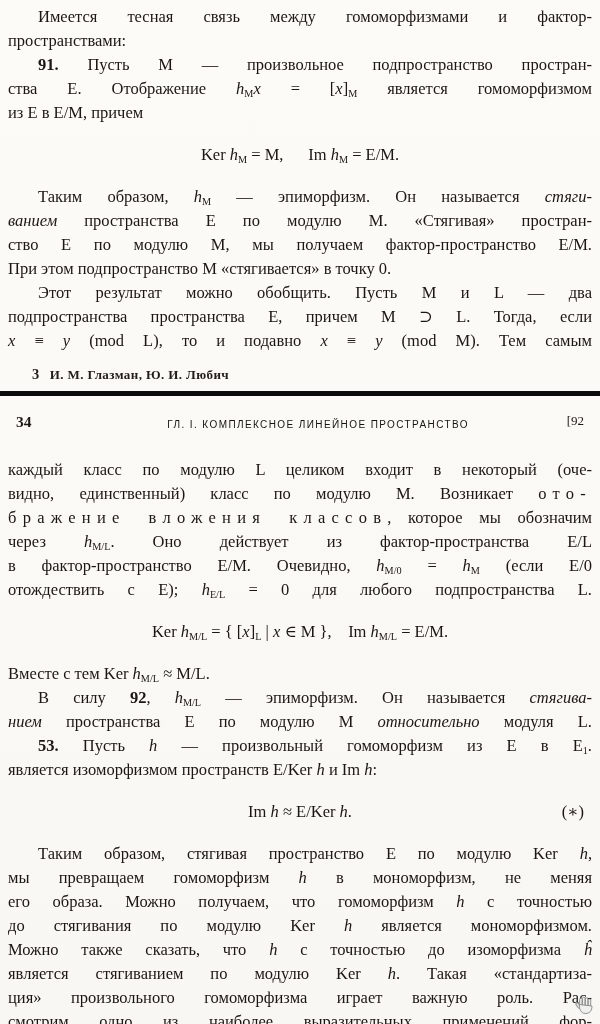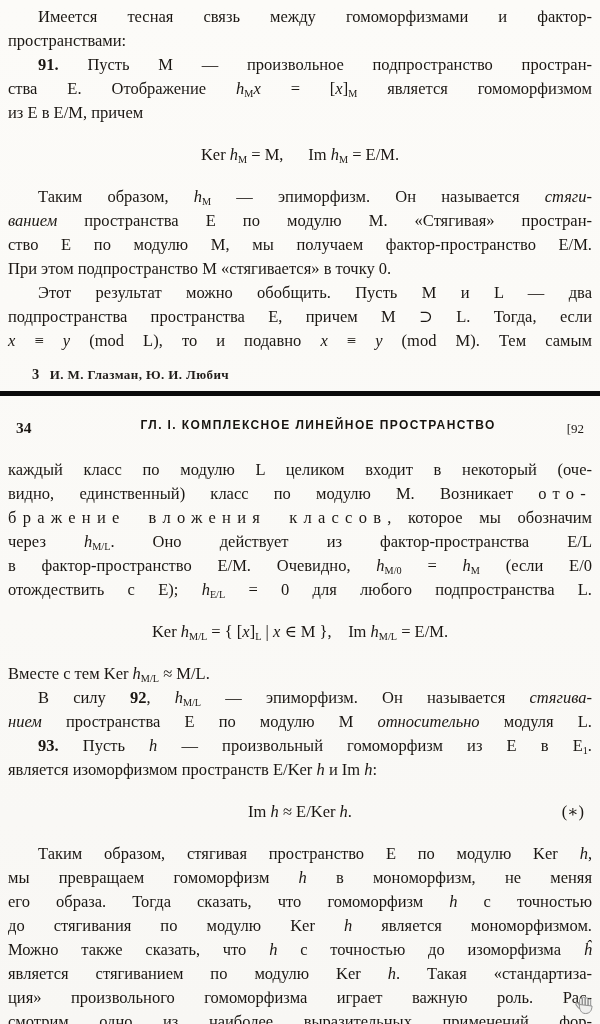--- a/index.html
+++ b/index.html
@@ -28,26 +28,26 @@
   .formula-inner{white-space:nowrap;}
   .ftag{position:absolute;right:8px;top:0;}
   .signature{
     margin:9px 0 0 24px;
     font-family:Liberation Serif, serif;
     font-weight:700;font-size:13px;letter-spacing:0.4px;color:#201d1a;
     height:16px;
   }
   .signature .s-b{font-size:14.5px;margin-right:10px;}
   .page-rule{height:5px;background:#0b0b0b;margin-top:13px;}
-  .running-head{display:flex;align-items:flex-end;margin:17px 8px 0 8px;}
+  .running-head{display:flex;align-items:flex-start;margin:17px 8px 0 8px;}
   .rh-num{font:700 15.5px "Liberation Serif","DejaVu Serif",serif;}
   .rh-title{
     flex:1;text-align:center;
     font-family:"Liberation Sans","DejaVu Sans",sans-serif;
-    font-size:12px;font-weight:700;letter-spacing:1.4px;color:#17140f;padding-left:38px;
+    font-size:10px;font-weight:400;letter-spacing:1.4px;color:#17140f;padding-left:38px;
   }
   .rh-ref{font:13px "Liberation Serif","DejaVu Serif",serif;}
   .body34{padding-top:21px;}
   .cursor{position:absolute;left:575px;top:995px;width:21px;height:21px;pointer-events:none;}
 </style>
 </head>
 <body>
 
 <div class="scan">
 
@@ -82,26 +82,26 @@
         <div class="tline"><span>каждый класс по модулю L целиком входит в некоторый (оче-</span></div>
         <div class="tline"><span>видно, единственный) класс по модулю M. Возникает </span><span class="s-sp">ото-</span></div>
         <div class="tline"><span class="s-sp">бражение вложения классов</span><span>, которое мы обозначим</span></div>
         <div class="tline"><span>через </span><span class="s-m">h</span><span class="s-sub">M/L</span><span>. Оно действует из фактор-пространства E/L</span></div>
         <div class="tline"><span>в фактор-пространство E/M. Очевидно, </span><span class="s-m">h</span><span class="s-sub">M/0</span><span> = </span><span class="s-m">h</span><span class="s-sub">M</span><span> (если E/0</span></div>
         <div class="tline"><span>отождествить с E); </span><span class="s-m">h</span><span class="s-sub">E/L</span><span> = 0 для любого подпространства L.</span></div>
         <div class="formula"><span class="formula-inner"><span>Ker </span><span class="s-m">h</span><span class="s-sub">M/L</span><span> = { [</span><span class="s-m">x</span><span>]</span><span class="s-sub">L</span><span> | </span><span class="s-m">x</span><span> ∈ M },</span><span> </span><span>Im </span><span class="s-m">h</span><span class="s-sub">M/L</span><span> = E/M.</span></span></div>
         <div class="tline last"><span>Вместе с тем Ker </span><span class="s-m">h</span><span class="s-sub">M/L</span><span> ≈ M/L.</span></div>
         <div class="tline indent"><span>В силу </span><span class="s-b">92</span><span>, </span><span class="s-m">h</span><span class="s-sub">M/L</span><span> — эпиморфизм. Он называется </span><span class="s-i">стягива-</span></div>
         <div class="tline"><span class="s-i">нием</span><span> пространства E по модулю M </span><span class="s-i">относительно</span><span> модуля L.</span></div>
-        <div class="tline indent"><span class="s-b">93.</span><span> Пусть </span><span class="s-m">h</span><span> — произвольный гомоморфизм из E в E</span><span class="s-sub">1</span><span>.</span></div>
+        <div class="tline indent"><span class="s-b">53.</span><span> Пусть </span><span class="s-m">h</span><span> — произвольный гомоморфизм из E в E</span><span class="s-sub">1</span><span>.</span></div>
         <div class="tline last"><span>является изоморфизмом пространств E/Ker </span><span class="s-m">h</span><span> и Im </span><span class="s-m">h</span><span>:</span></div>
         <div class="formula"><span class="formula-inner"><span>Im </span><span class="s-m">h</span><span> ≈ E/Ker </span><span class="s-m">h</span><span>.</span></span><span class="ftag">(∗)</span></div>
         <div class="tline indent"><span>Таким образом, стягивая пространство E по модулю Ker </span><span class="s-m">h</span><span>,</span></div>
         <div class="tline"><span>мы превращаем гомоморфизм </span><span class="s-m">h</span><span> в мономорфизм, не меняя</span></div>
-        <div class="tline"><span>его образа. Тогда сказать, что гомоморфизм </span><span class="s-m">h</span><span> с точностью</span></div>
+        <div class="tline"><span>его образа. Можно получаем, что гомоморфизм </span><span class="s-m">h</span><span> с точностью</span></div>
         <div class="tline"><span>до стягивания по модулю Ker </span><span class="s-m">h</span><span> является мономорфизмом.</span></div>
         <div class="tline"><span>Можно также сказать, что </span><span class="s-m">h</span><span> с точностью до изоморфизма </span><span class="s-m">ĥ</span></div>
         <div class="tline"><span>является стягиванием по модулю Ker </span><span class="s-m">h</span><span>. Такая «стандартиза-</span></div>
         <div class="tline"><span>ция» произвольного гомоморфизма играет важную роль. Рас-</span></div>
         <div class="tline"><span>смотрим одно из наиболее выразительных применений фор-</span></div>
         <div class="tline last"></div>
       </div>
   </section>
 
   <div class="cursor">

